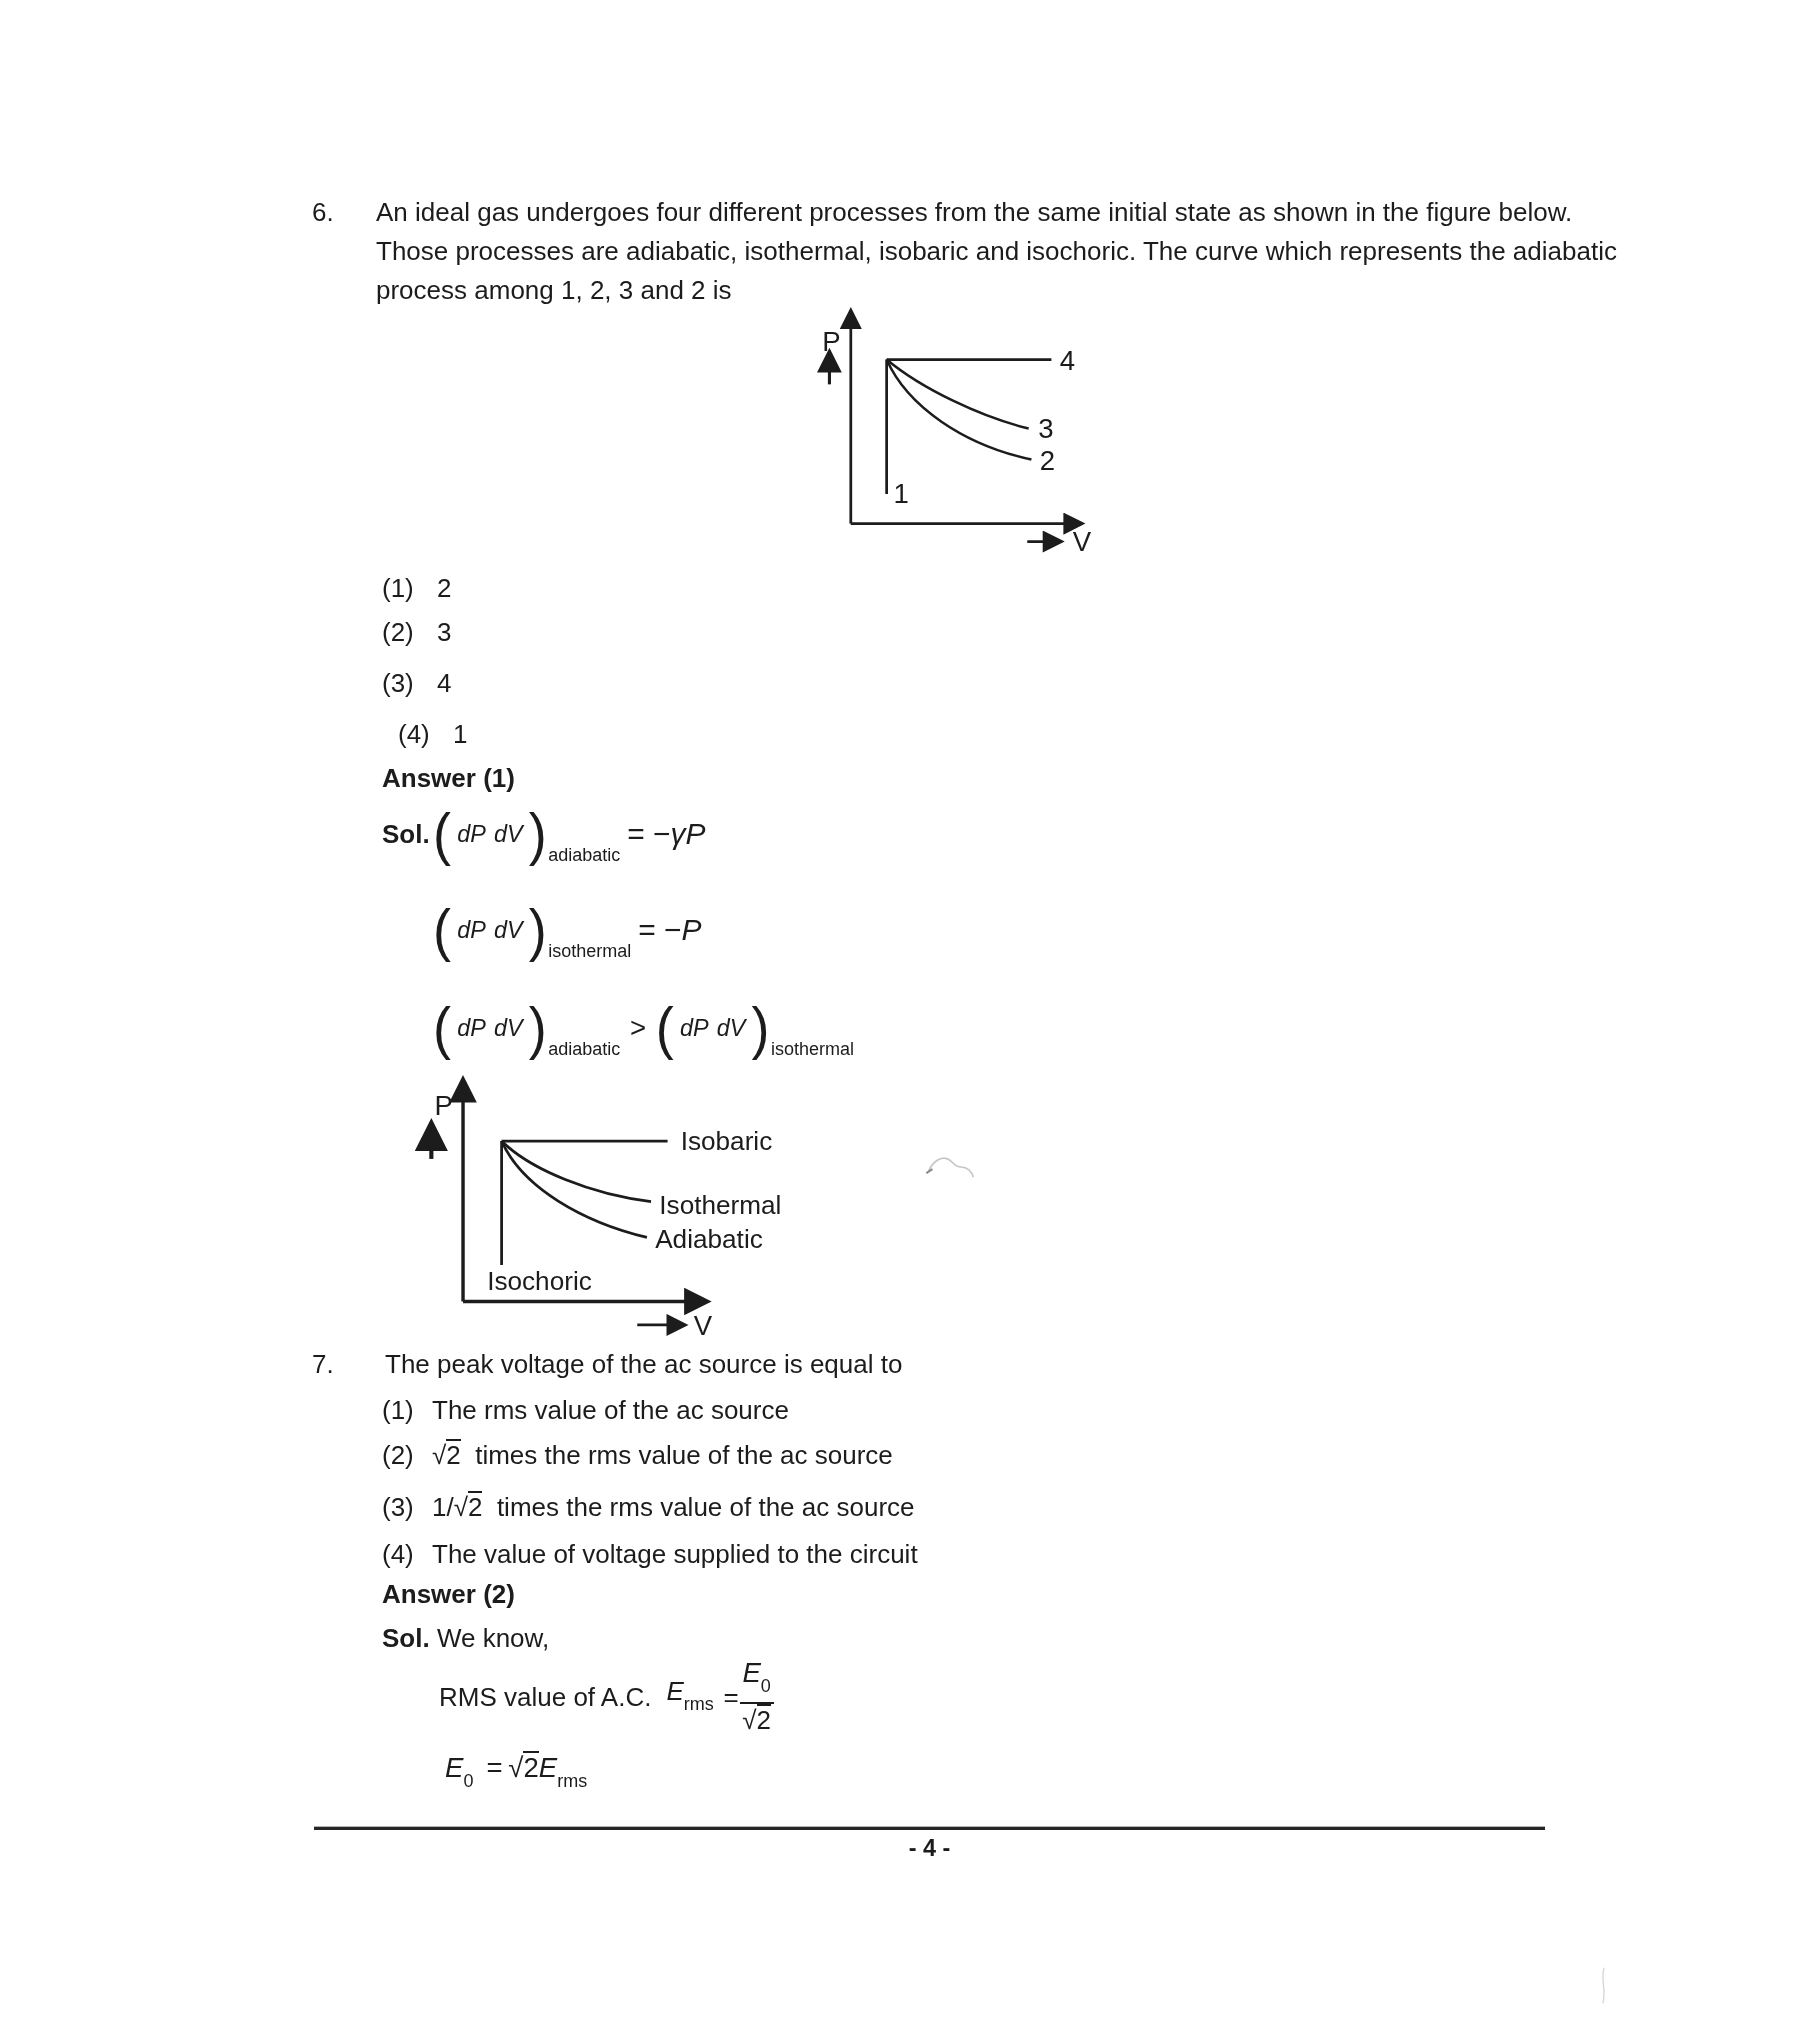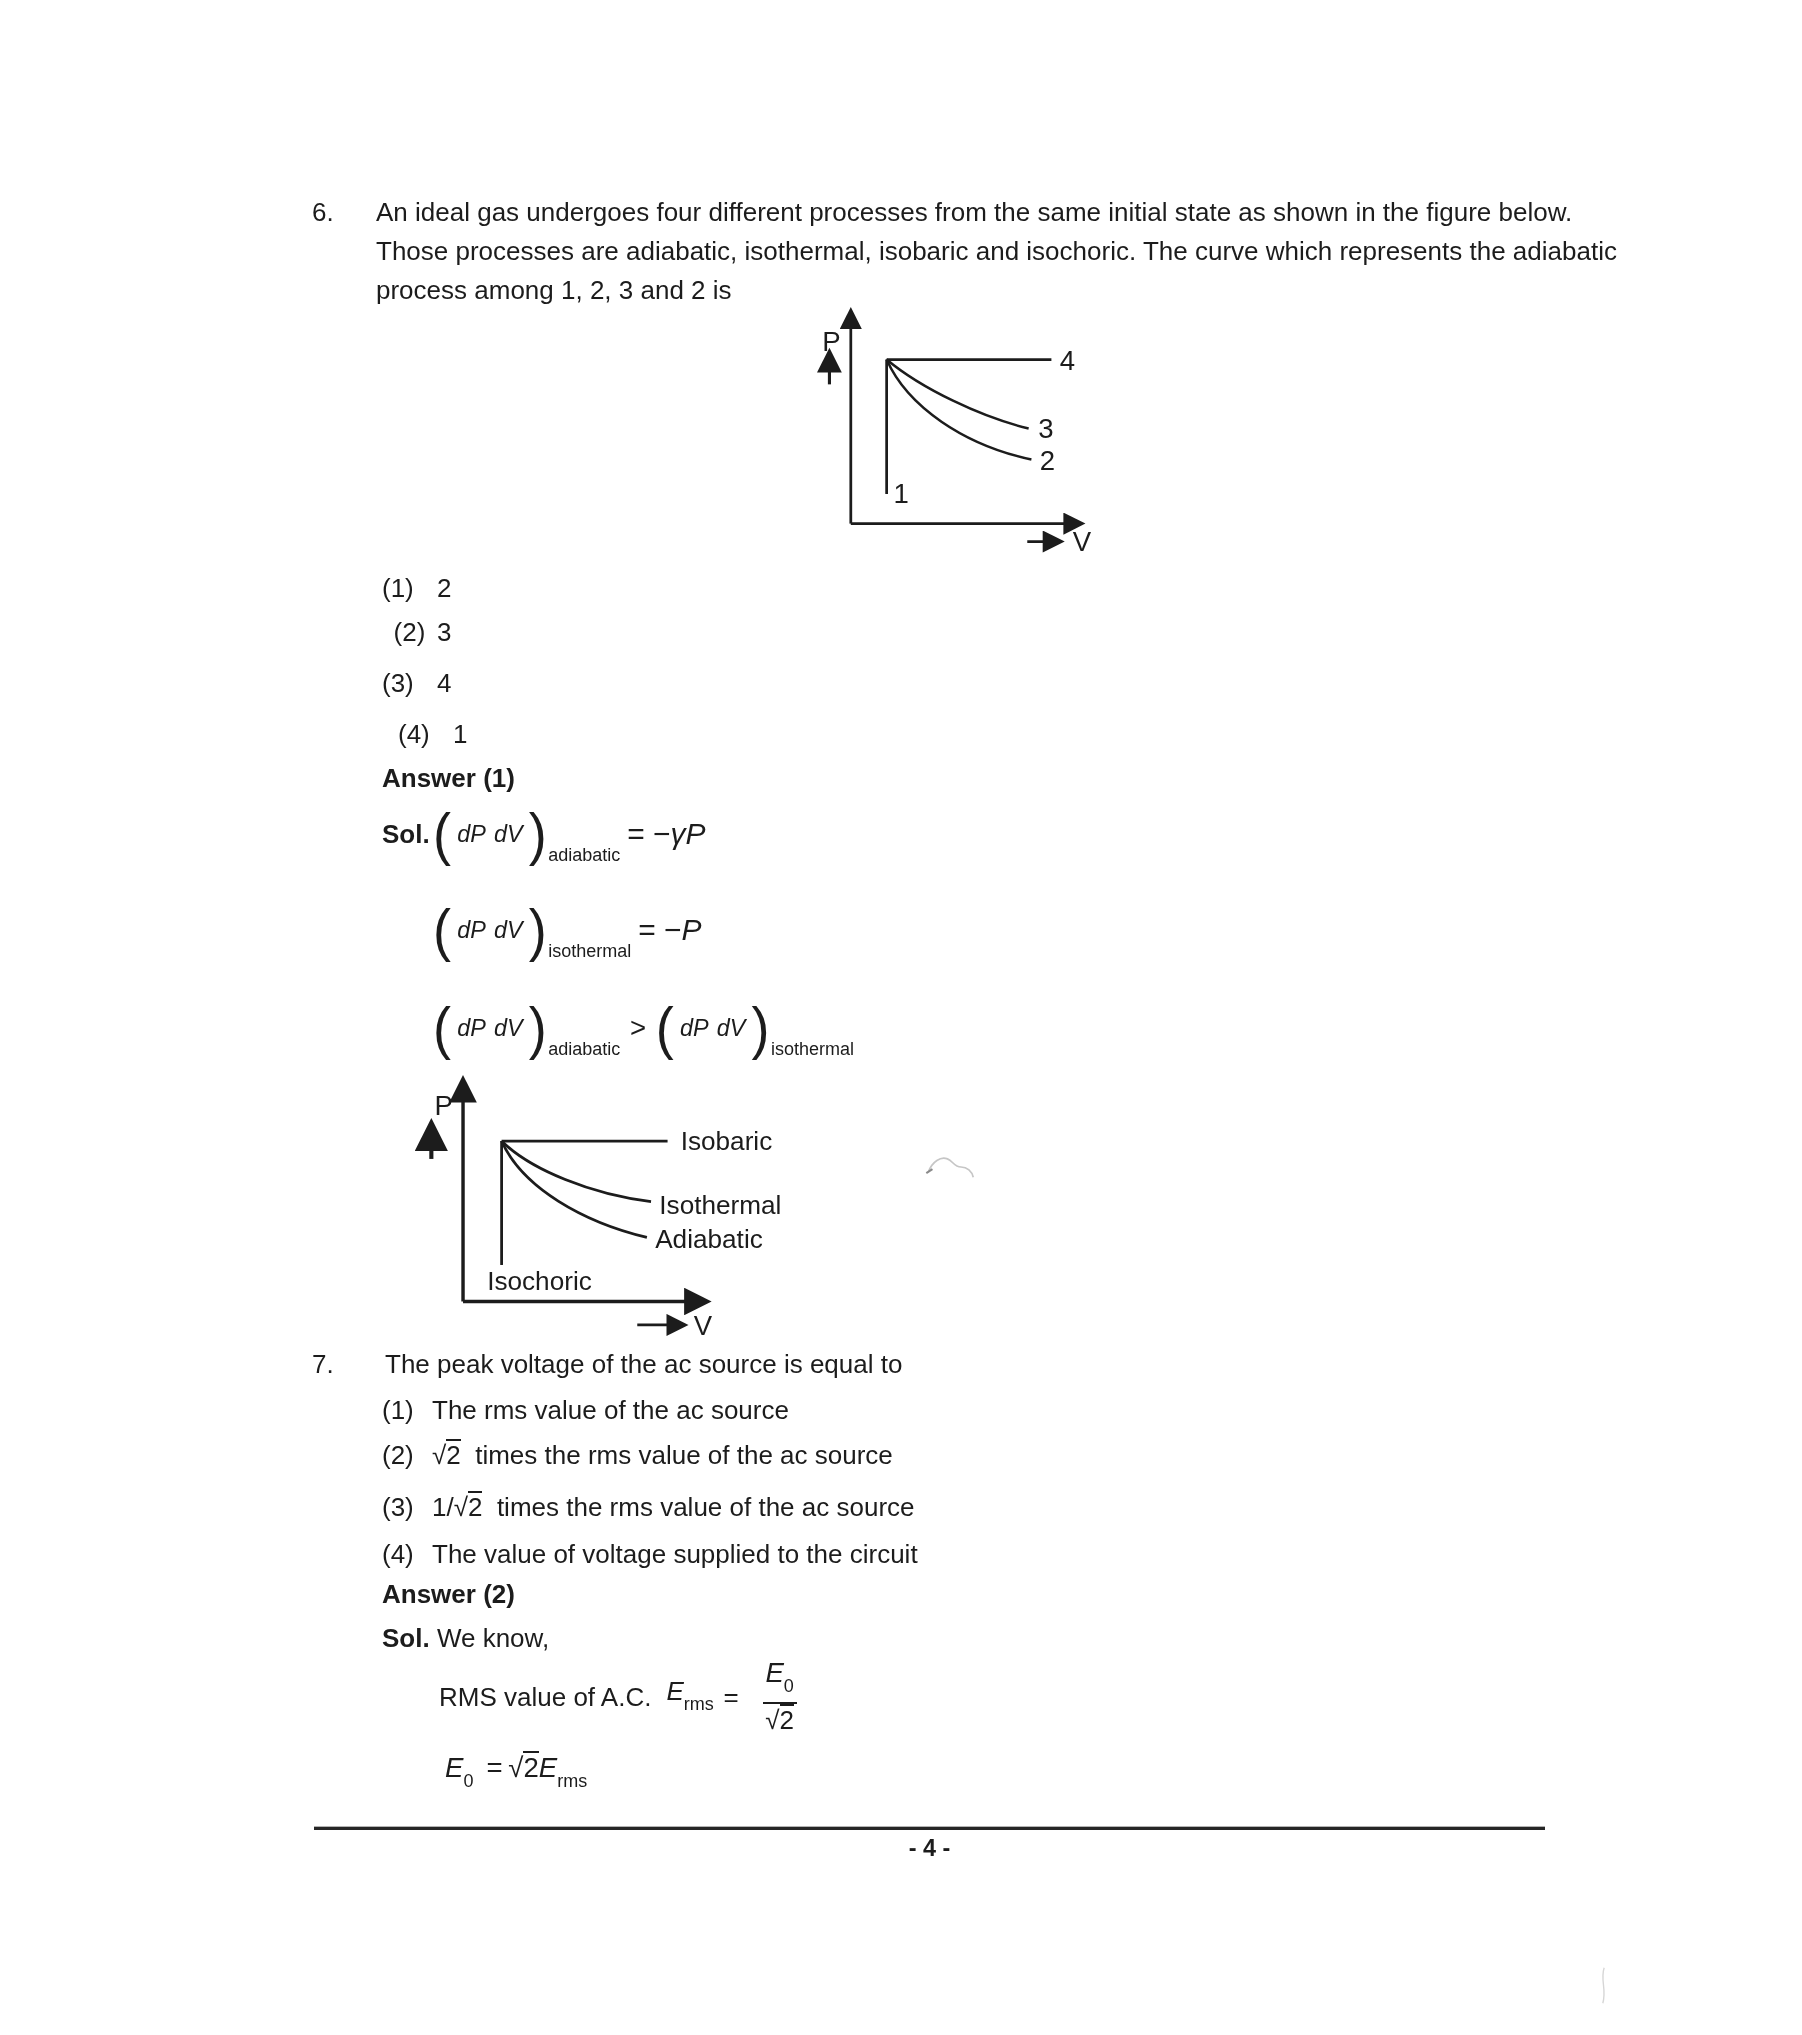--- a/index.html
+++ b/index.html
@@ -24,21 +24,21 @@
   .frac { display:flex; flex-direction:row; align-items:center; margin:0 2.1px; }
   .fnum,.fden { font-size:23.4px; line-height:25px; font-style:italic; padding:0 4.1px; }
   .fbar { height:2.1px; background:#1c1c1c; align-self:stretch; }
   .psub { font-size:18px; line-height:18px; align-self:flex-end; margin:0 0 -2.8px 1.4px; }
   .rhs { font-size:30px; margin-left:7px; }
   .gt  { font-size:27.6px; margin:0 9.7px; }
 
   .vsub { font-size:18px; vertical-align:-9.7px; }
   .sqrt .vinc { border-top:2.1px solid #1c1c1c; display:inline-block; line-height:1.08; }
 
-  .bigfrac { display:inline-flex; flex-direction:column; align-items:center; margin-left:24px; }
+  .bigfrac { display:inline-flex; flex-direction:column; align-items:center; margin-left:1px; }
   .bigfrac .fnum2 { font-size:27.6px; line-height:32px; font-style:normal; padding:0 2.8px; }
   .bigfrac .fden2 { font-size:26px; line-height:33px; padding:0 1.4px; }
 
   svg text { font-family:"Liberation Sans", sans-serif; fill:#1c1c1c; }
 
   .footer-rule {
     position:absolute; left:314px; top:1826px; width:1231px; height:4.1px;
     background:linear-gradient(#b3b3b3 0 1.4px, #262626 1.4px 100%);
   }
   .pagenum {
@@ -74,21 +74,21 @@
     <text x="366" y="206" font-size="40">3</text>
     <text x="368" y="252" font-size="40">2</text>
     <text x="156" y="300" font-size="40">1</text>
     <line x1="350" y1="356" x2="398" y2="356" stroke="#1c1c1c" stroke-width="4" marker-end="url(#ah-a)"></line>
     <text x="416" y="370" font-size="40">V</text>
   </svg>
 
   <div class="abs fs38 opt" style="left:382px; top:572px;">
     <span class="marker">(1)</span><span>2</span>
   </div>
-  <div class="abs fs38 opt" style="left:382px; top:616px;text-align:center;">
+  <div class="abs fs38 opt" style="left:382px; top:616px;">
     <span class="marker">(2)</span><span>3</span>
   </div>
   <div class="abs fs38 opt" style="left:382px; top:667px;">
     <span class="marker">(3)</span><span>4</span>
   </div>
   <div class="abs fs38 opt" style="left:398px; top:718px;">
     <span class="marker">(4)</span><span>1</span>
   </div>
 
   <div class="abs fs38 b" style="left:382px; top:762px;">Answer (1)</div>

